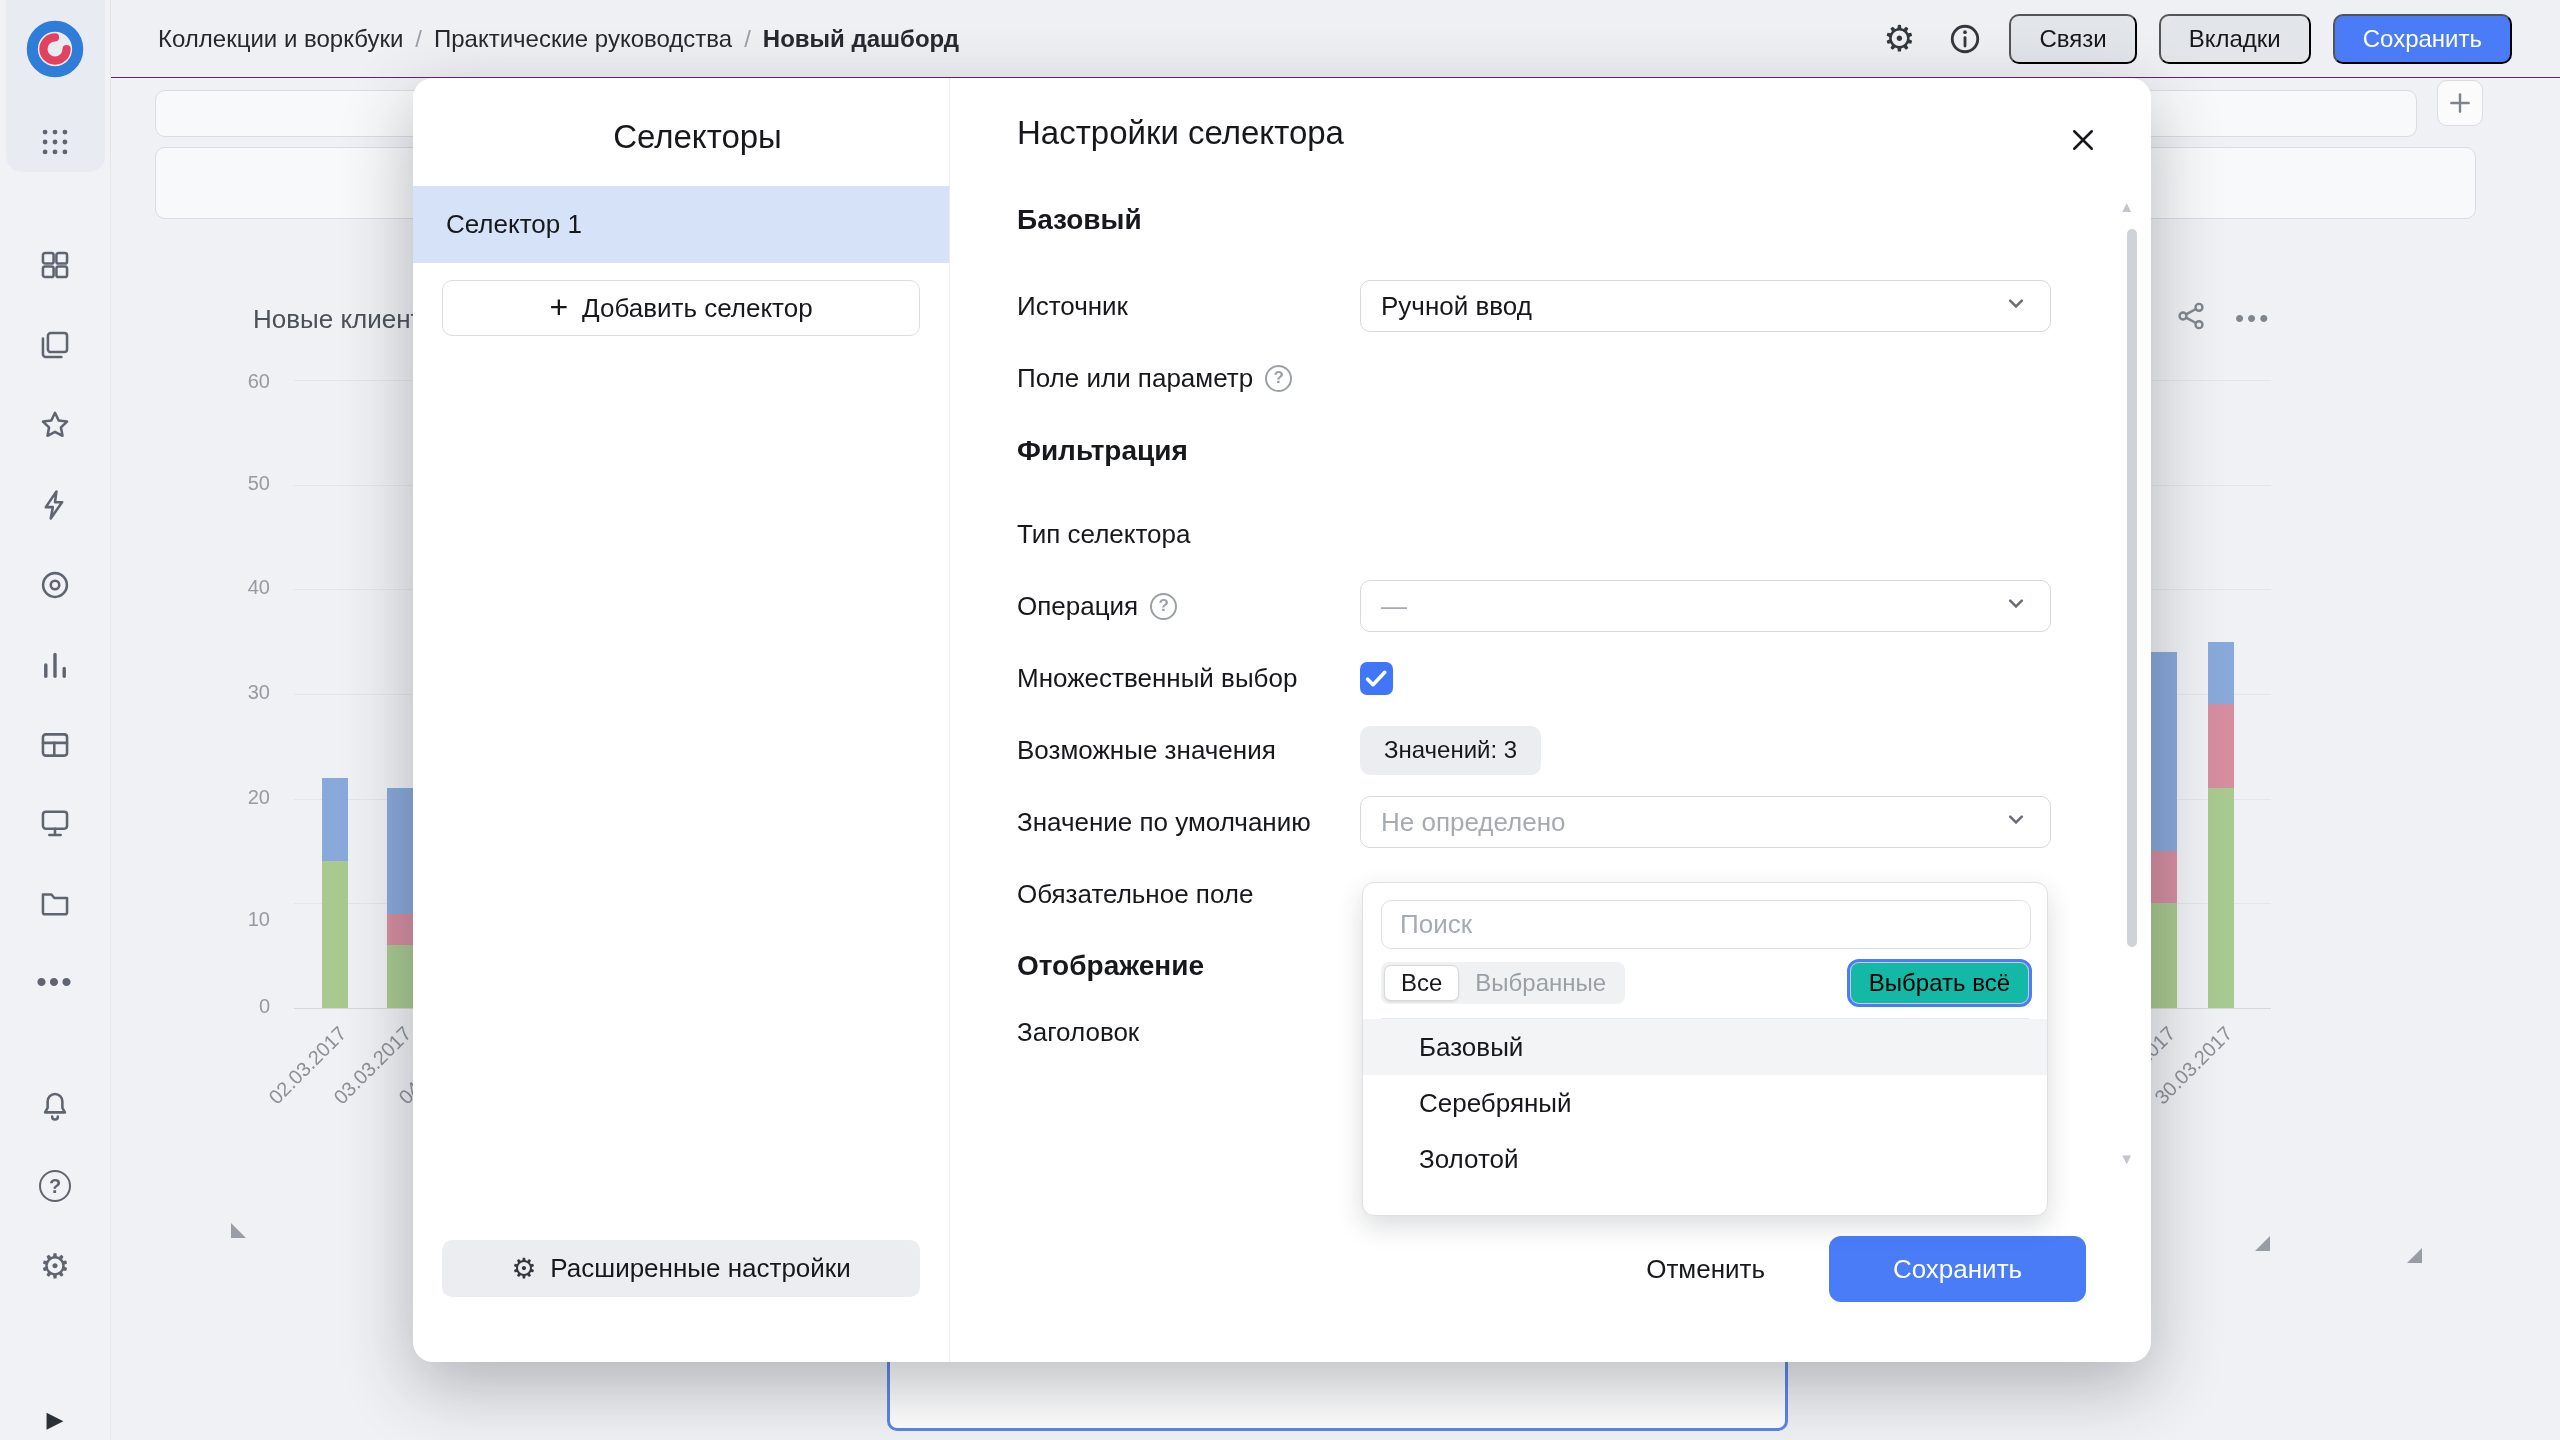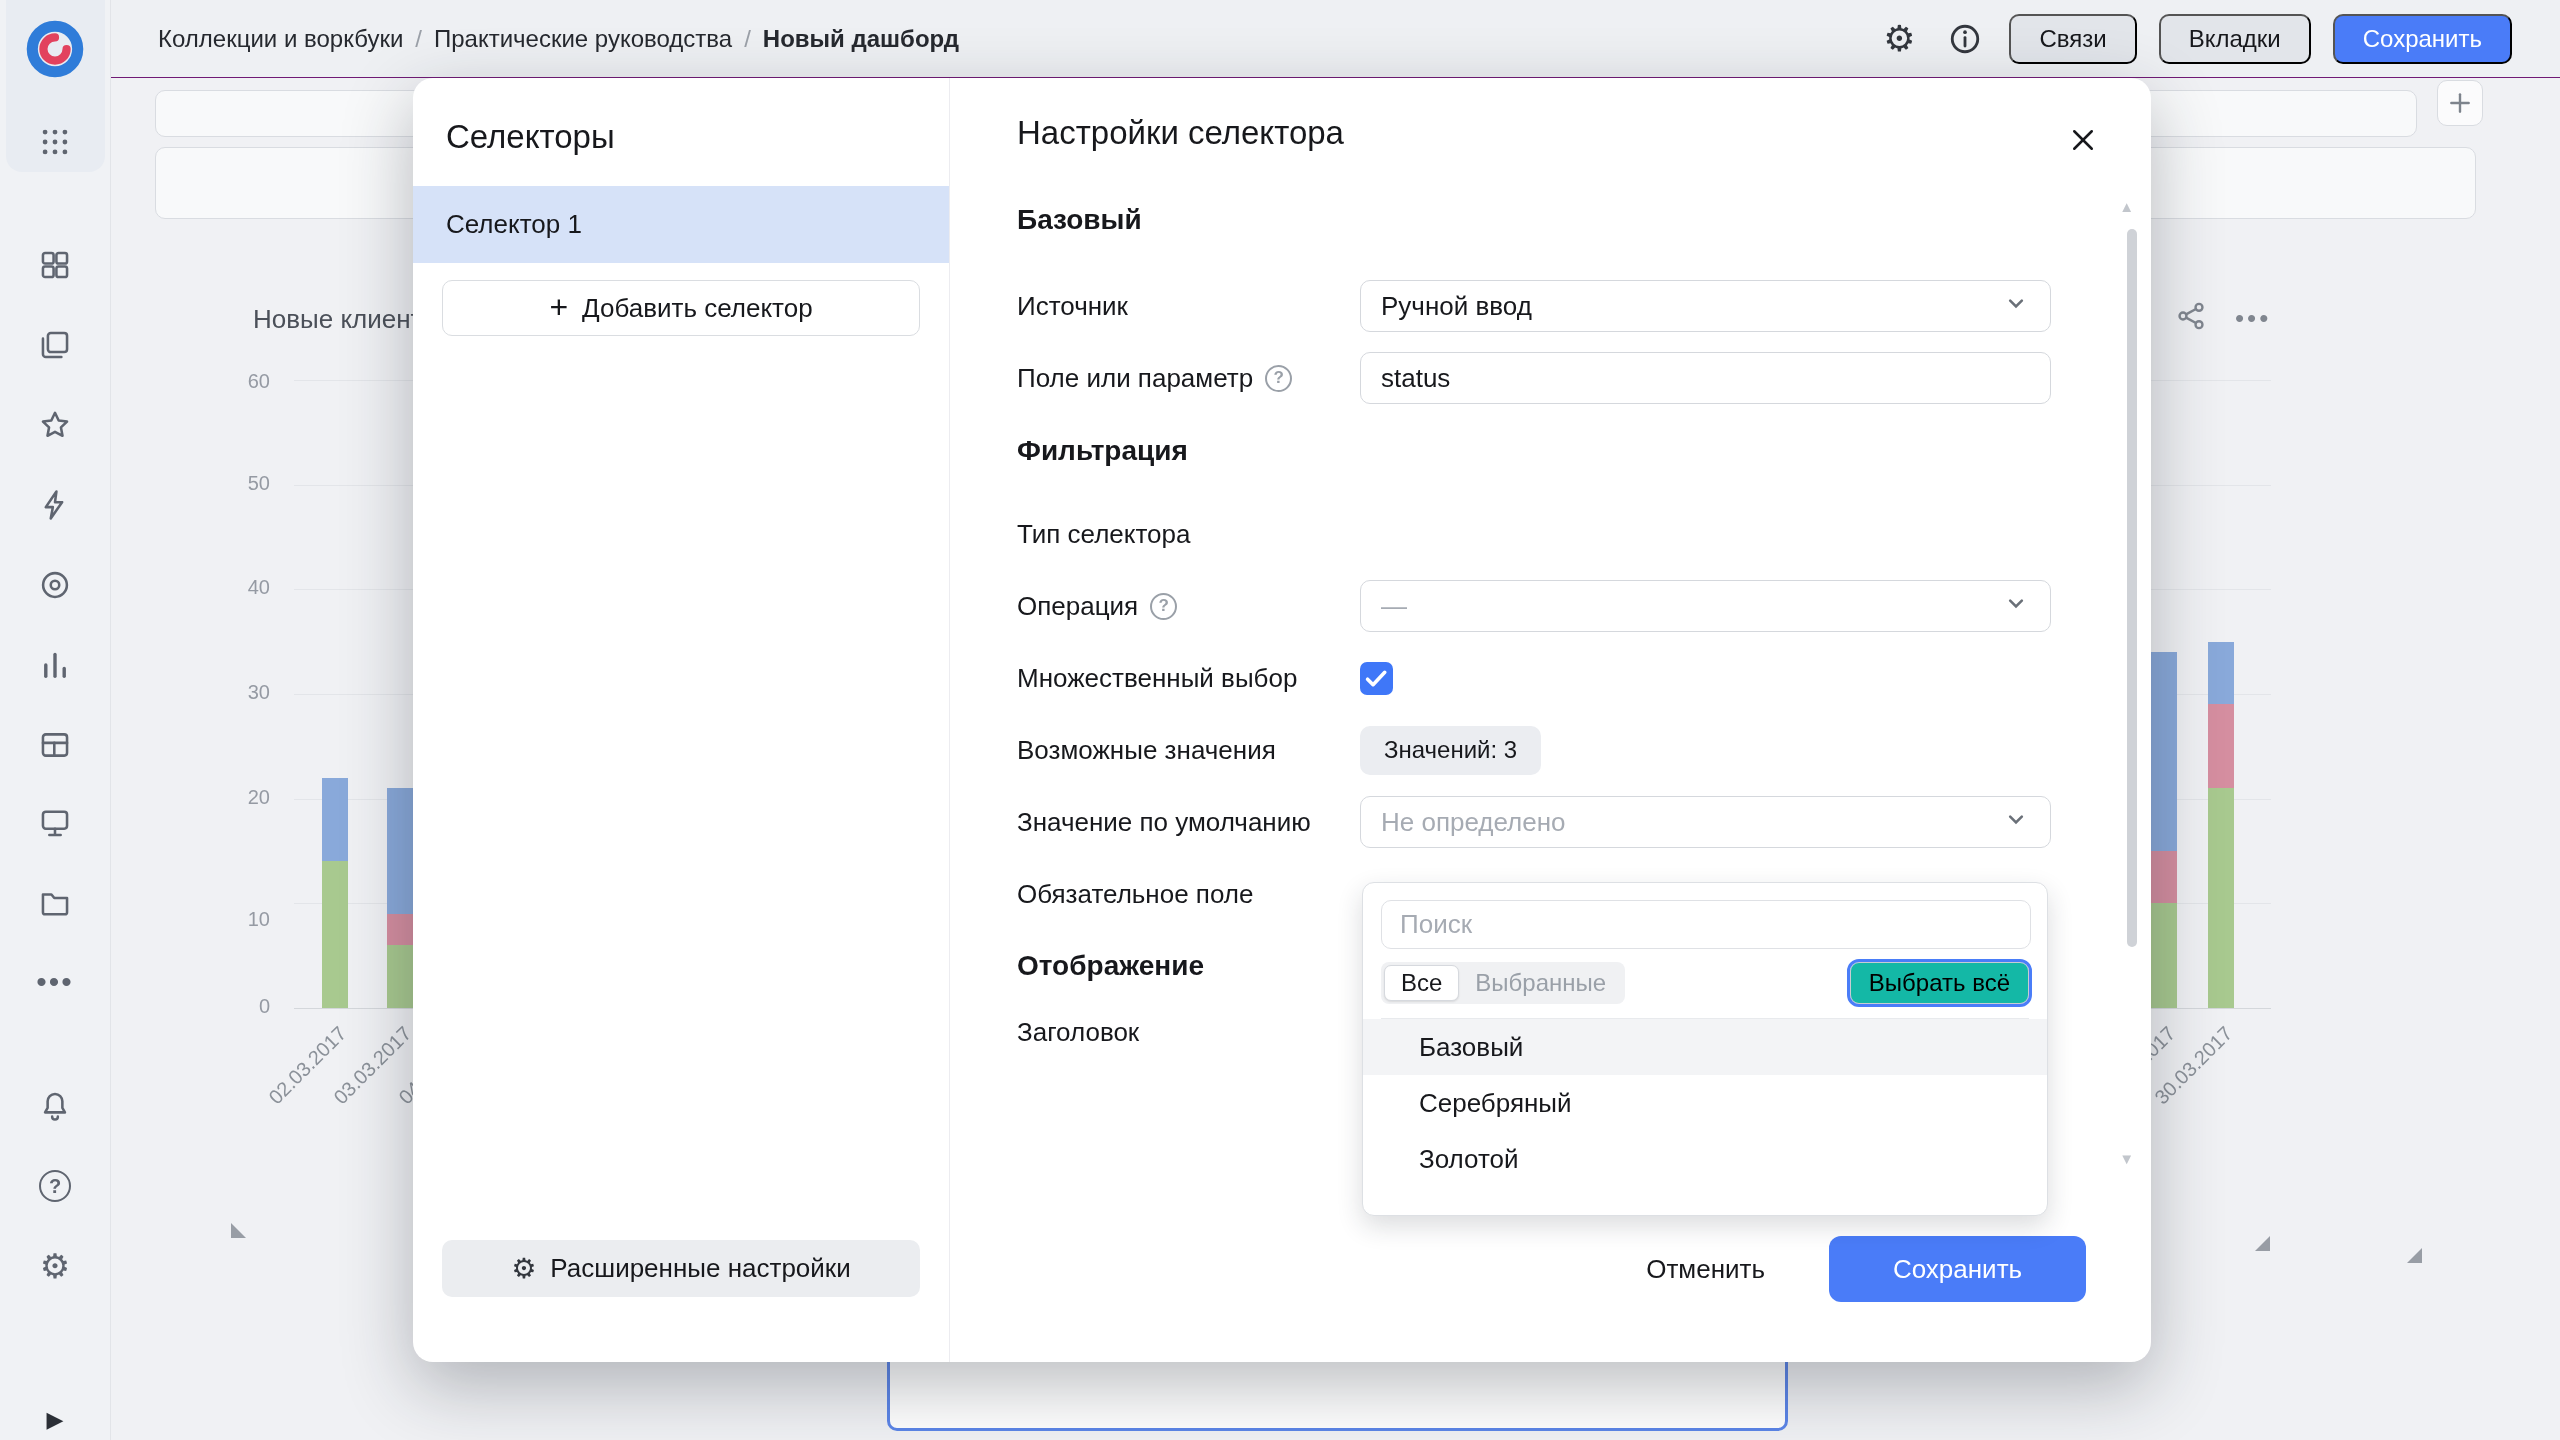--- a/index.html
+++ b/index.html
@@ -50,21 +50,21 @@
   .tri { position:absolute; width:0; height:0; }
   .tri-bl { border-right:15px solid transparent; border-bottom:15px solid #989da5; }
   .tri-br { border-left:15px solid transparent; border-bottom:15px solid #989da5; }
   .focused-box { position:absolute; left:776px; top:1253px; width:901px; height:100px; background:#fff;
                  border:3px solid #5c85e8; border-radius:10px; }
 
   
   .modal { position:absolute; left:413px; top:78px; width:1738px; height:1284px; background:#fff; border-radius:20px;
            box-shadow:0 24px 70px rgba(31,36,48,.30); z-index:40; overflow:hidden; }
   .panel-left { position:absolute; left:0; top:0; bottom:0; width:537px; border-right:1px solid #ececf0; }
-  .pl-title { padding:40px 0 30px 33px; font-size:33px; font-weight:500; }
+  .pl-title { padding:40px 0 30px 33px; font-size:33px; font-weight:500;text-align:center; }
   .selector-item { height:77px; display:flex; align-items:center; padding-left:33px; font-size:26px;
                    background:#d6e2f8; cursor:pointer; }
   .add-selector { margin:17px 29px 0 29px; height:56px; border:1px solid #dadde1; border-radius:10px; background:#fff;
                   display:flex; align-items:center; justify-content:center; gap:14px; font-size:26px; cursor:pointer; }
   .plus-glyph { font-size:32px; font-weight:400; line-height:1; margin-top:-3px; }
   .advanced-btn { position:absolute; left:29px; right:29px; bottom:65px; height:57px; background:#ebedf0; border-radius:10px;
                   display:flex; align-items:center; justify-content:center; gap:14px; font-size:26px; cursor:pointer; }
   .gear-small { font-size:28px; line-height:1; color:#33373e; }
 
   .panel-right { position:absolute; left:537px; right:0; top:0; bottom:0; padding:36px 100px 0 67px; }
@@ -355,21 +355,20 @@
             </svg>
         </span>
       </div>
     </div>
 
     <div class="frow">
       <span class="flabel">
         <span>Поле или параметр</span>
         <span class="help-icon">?</span>
       </span>
-      <input class="text-input" value="status" style="">
     </div>
 
     <h3 class="section-h h-filtr">Фильтрация</h3>
 
     <div class="frow">
       <span class="flabel">Тип селектора</span>
     </div>
 
     <div class="frow">
       <span class="flabel">

